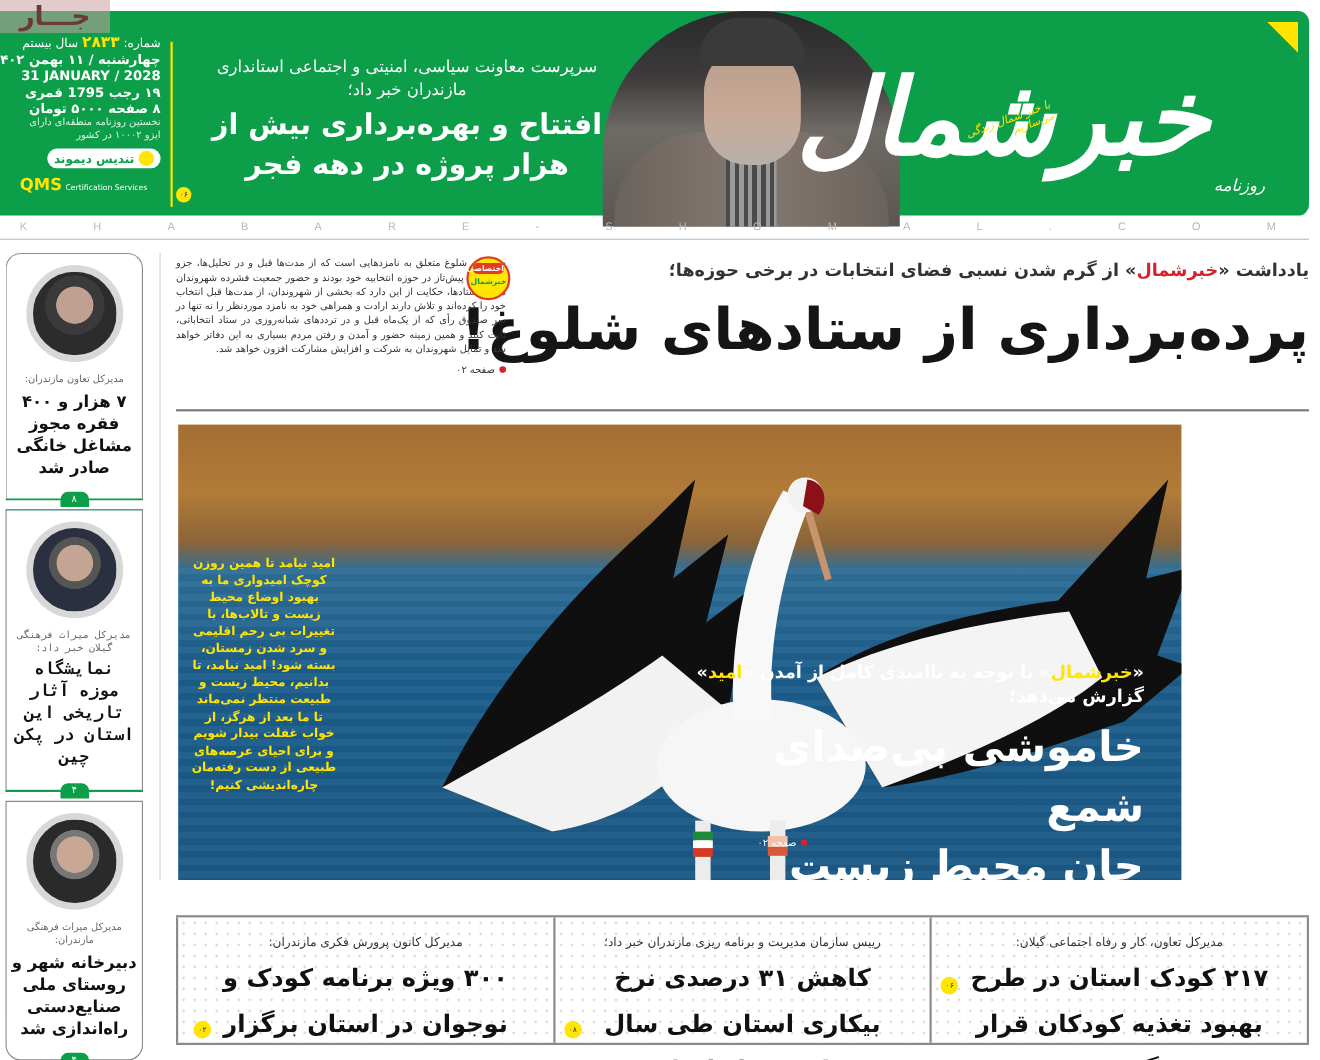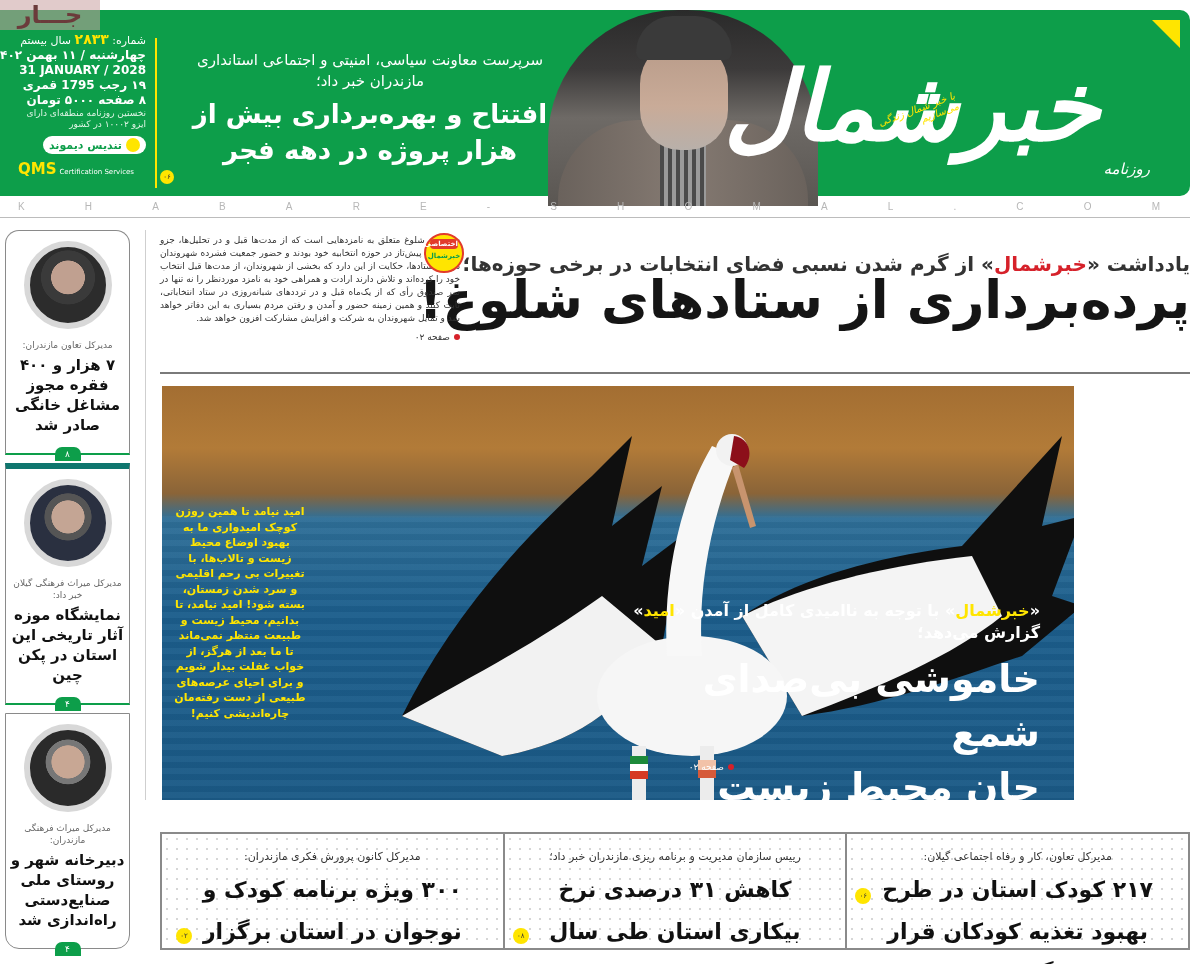--- a/index.html
+++ b/index.html
@@ -101,21 +101,21 @@
   .page-pill {
     position: absolute; left: 50%; bottom: -8px; transform: translateX(-50%); width: 26px; height: 14px;
     border-radius: 7px 7px 0 0; background: #0d9e4a; color: #fff; font-size: 9px; line-height: 14px; text-align: center;
   }
   .side-card + .side-card { margin-top: 0; border-top: none; }
 
   .divider-v { position: absolute; left: 145px; top: 230px; width: 1px; height: 570px; background: #cfcfcf; }
 
   
   .top-story { position: absolute; left: 160px; top: 228px; width: 1030px; height: 144px; direction: rtl; }
-  .top-kicker { position: absolute; right: 0; top: 24px; font-size: 20px; font-weight: bold; color: #333; }
+  .top-kicker { position: absolute; right: 0; top: 8px; font-size: 16px; font-weight: bold; color: #333; }
   .top-kicker .red { color: #d6212a; }
   .top-title { position: absolute; right: 0; top: 42px; font-size: 52px; font-weight: bold; color: #151515; letter-spacing: -1px; }
   .top-summary {
     position: absolute; left: 0; top: 6px; width: 300px; font-size: 9px; line-height: 13px; color: #333; text-align: justify;
   }
   .top-summary .ref { margin-top: 6px; font-size: 9px; color: #333; }
   .top-summary .ref .rdot, .hero .ref .rdot { display: inline-block; width: 6px; height: 6px; border-radius: 50%; background: #d6212a; margin-left: 4px; }
   .exclusive-badge {
     position: absolute; left: 264px; top: 5px; width: 40px; height: 40px; border-radius: 50%;
     background: #ffe500; border: 2px solid #e23b2b; text-align: center; font-size: 7px; color: #0d9e4a; font-weight: bold; line-height: 10px; padding-top: 4px;
@@ -226,21 +226,21 @@
     <span>M</span>
   </div>
 
 <aside class="sidebar">
   <div class="side-card first">
     <div class="avatar"></div>
     <div class="side-kicker">مدیرکل تعاون مازندران:</div>
     <div class="side-title">۷ هزار و ۴۰۰ فقره مجوز مشاغل خانگی صادر شد</div>
     <div class="page-pill">۸</div>
   </div>
-  <div class="side-card" style="margin-top:8px;border-top:6px solid #0f766e;">
+  <div class="side-card" style="margin-top:8px;border-top:1px solid #0f766e;font-family:Liberation Mono, monospace;">
     <div class="avatar" style="background: radial-gradient(circle at 50% 42%, #c4a594 0 28%, #555 29% 40%, #2a3040 41%);"></div>
     <div class="side-kicker">مدیرکل میراث فرهنگی گیلان خبر داد:</div>
     <div class="side-title">نمایشگاه موزه آثار تاریخی این استان در پکن چین</div>
     <div class="page-pill">۴</div>
   </div>
   <div class="side-card last" style="margin-top:8px;border-top:1px solid #8a8a8a;">
     <div class="avatar" style="background: radial-gradient(circle at 50% 42%, #c8a794 0 28%, #777 29% 38%, #2a2a2a 39%);"></div>
     <div class="side-kicker">مدیرکل میراث فرهنگی مازندران:</div>
     <div class="side-title">دبیرخانه شهر و روستای ملی صنایع‌دستی راه‌اندازی شد</div>
     <div class="page-pill">۴</div>

